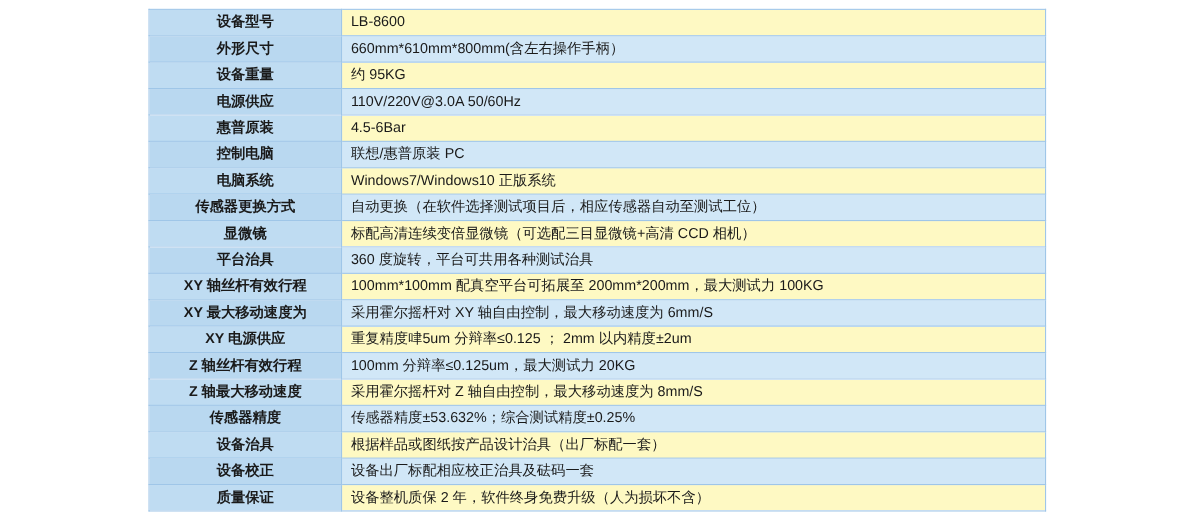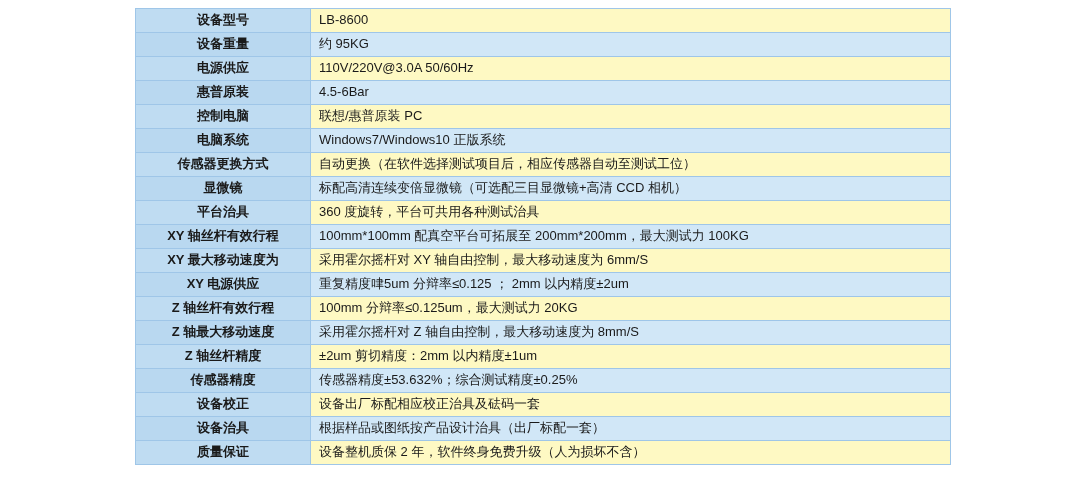--- a/index.html
+++ b/index.html
@@ -56,20 +56,24 @@
     <colgroup>
         <col class="c1">
         <col class="c2">
       </colgroup>
     <tbody>
       <tr>
         <td class="label">设备型号</td>
         <td class="value">LB-8600</td>
       </tr>
       <tr>
+        <td class="label">外形尺寸</td>
+        <td class="value">660mm*610mm*800mm(含左右操作手柄）</td>
+      </tr>
+      <tr>
         <td class="label">设备重量</td>
         <td class="value">约 95KG</td>
       </tr>
       <tr>
         <td class="label">电源供应</td>
         <td class="value">110V/220V@3.0A      50/60Hz</td>
       </tr>
       <tr>
         <td class="label">惠普原装</td>
         <td class="value">4.5-6Bar</td>
@@ -108,34 +112,30 @@
       </tr>
       <tr>
         <td class="label">Z 轴丝杆有效行程</td>
         <td class="value">100mm   分辩率≤0.125um，最大测试力 20KG</td>
       </tr>
       <tr>
         <td class="label">Z 轴最大移动速度</td>
         <td class="value">采用霍尔摇杆对 Z 轴自由控制，最大移动速度为 8mm/S</td>
       </tr>
       <tr>
-        <td class="label">Z 轴丝杆精度</td>
-        <td class="value">±2um   剪切精度：2mm 以内精度±1um</td>
-      </tr>
-      <tr>
         <td class="label">传感器精度</td>
         <td class="value">传感器精度±53.632%；综合测试精度±0.25%</td>
       </tr>
       <tr>
+        <td class="label">设备治具</td>
+        <td class="value">根据样品或图纸按产品设计治具（出厂标配一套）</td>
+      </tr>
+      <tr>
         <td class="label">设备校正</td>
         <td class="value">设备出厂标配相应校正治具及砝码一套</td>
-      </tr>
-      <tr>
-        <td class="label">设备治具</td>
-        <td class="value">根据样品或图纸按产品设计治具（出厂标配一套）</td>
       </tr>
       <tr>
         <td class="label">质量保证</td>
         <td class="value">设备整机质保 2 年，软件终身免费升级（人为损坏不含）</td>
       </tr>
     </tbody>
   </table>
 </div>
 
 </body></html>

